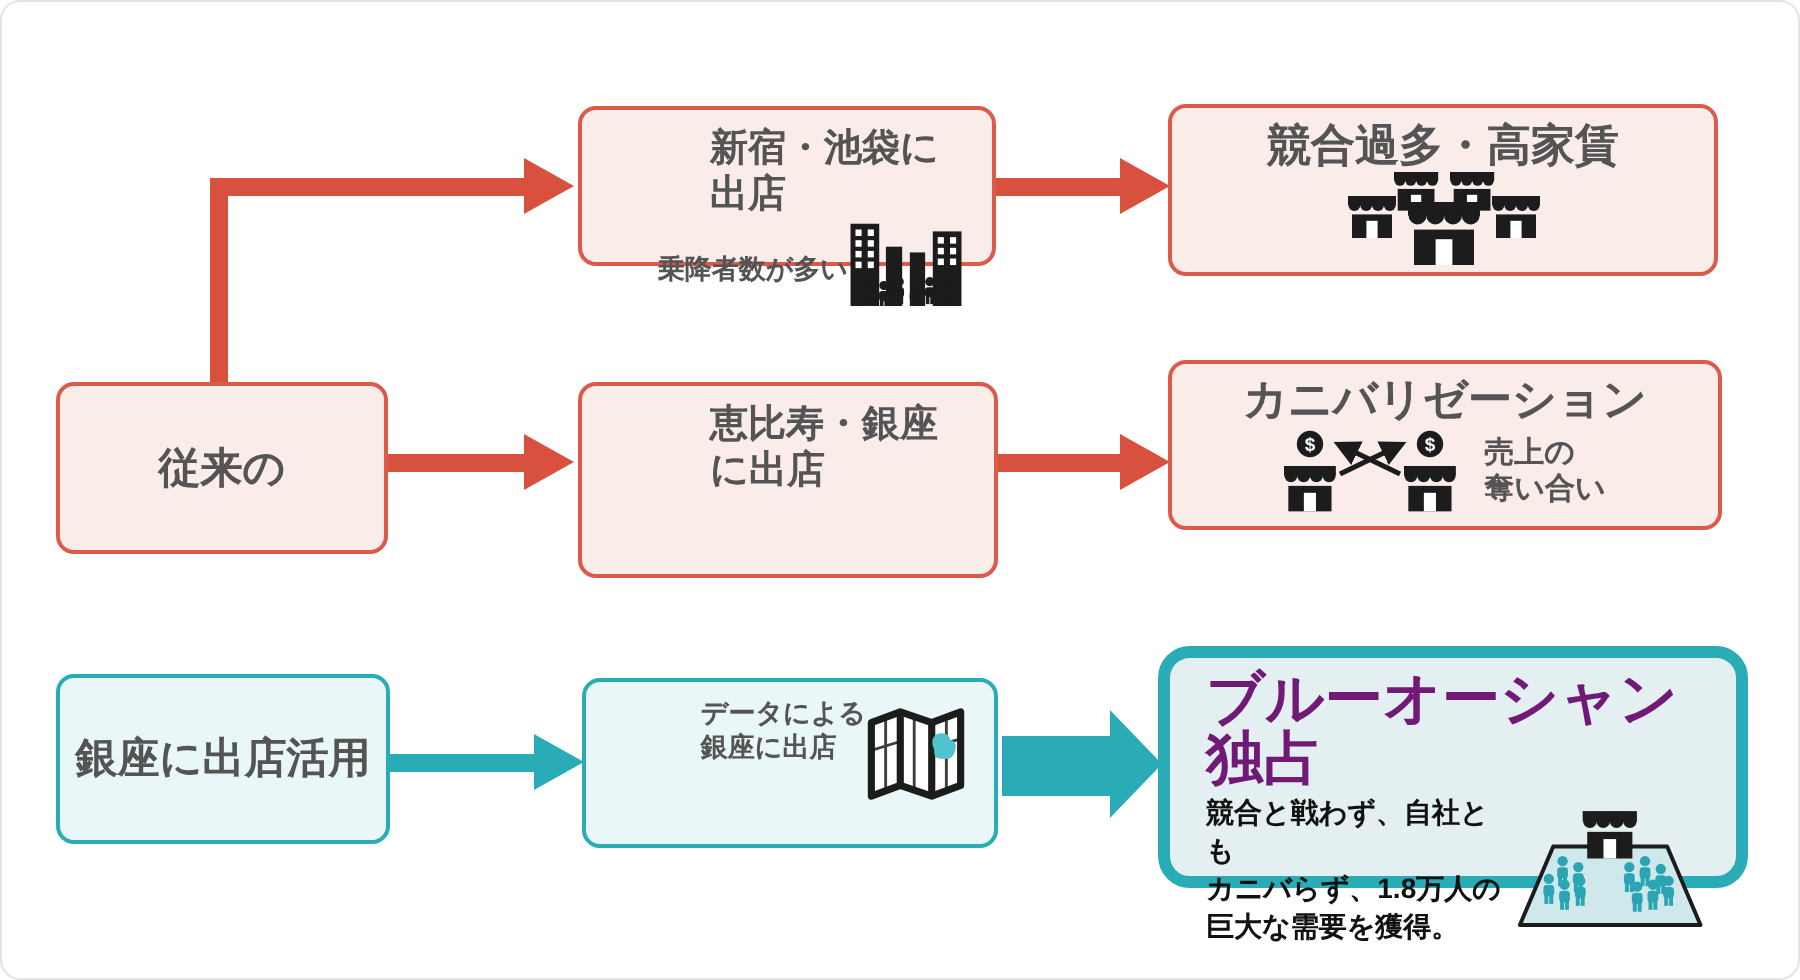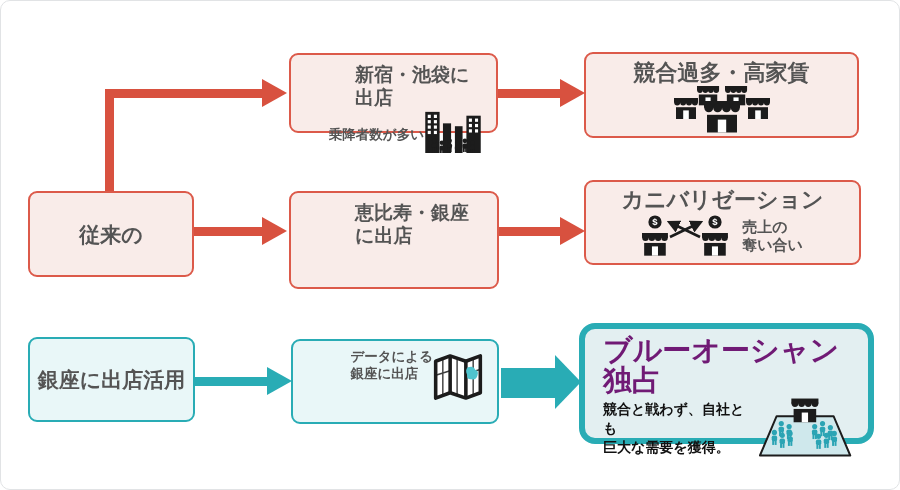--- a/index.html
+++ b/index.html
@@ -201,20 +201,21 @@
         <path d="M19.5 8.6 Q22.8 7.4 23.6 10 Q25.8 10.6 24.9 13.2 Q24.2 15.8 21.6 15.3 Q18.8 15.6 19.1 12.8 Q17.8 10.2 19.5 8.6 Z" fill="#4fc4ce"></path>
       </svg>
     </div>
   </div>
 
   <div class="box bluebig" style="left:578px;top:322px;width:295px;height:121px;padding:6px 14px 6px 18px">
     <div class="bo-title">ブルーオーシャン独占</div>
     <div class="bo-row">
       <div class="bo-body">
         <div>競合と戦わず、自社とも</div>
+        <div>カニバらず、1.8万人の</div>
         <div>巨大な需要を獲得。</div>
       </div>
       <svg width="100" height="62" viewBox="0 0 100 62">
         <polygon points="21,19 79,19 96,59 4,59" fill="#cfe8ec" stroke="#1c1c1c" stroke-width="2" stroke-linejoin="round"></polygon>
         <use href="#store" transform="translate(36,1) scale(1.15)" fill="#1c1c1c"></use>
         <g fill="#2ba4b4">
           <use href="#person" transform="translate(22,24) scale(1.25)"></use>
           <use href="#person" transform="translate(30,27) scale(1.25)"></use>
           <use href="#person" transform="translate(15,33) scale(1.25)"></use>
           <use href="#person" transform="translate(23,36) scale(1.25)"></use>

